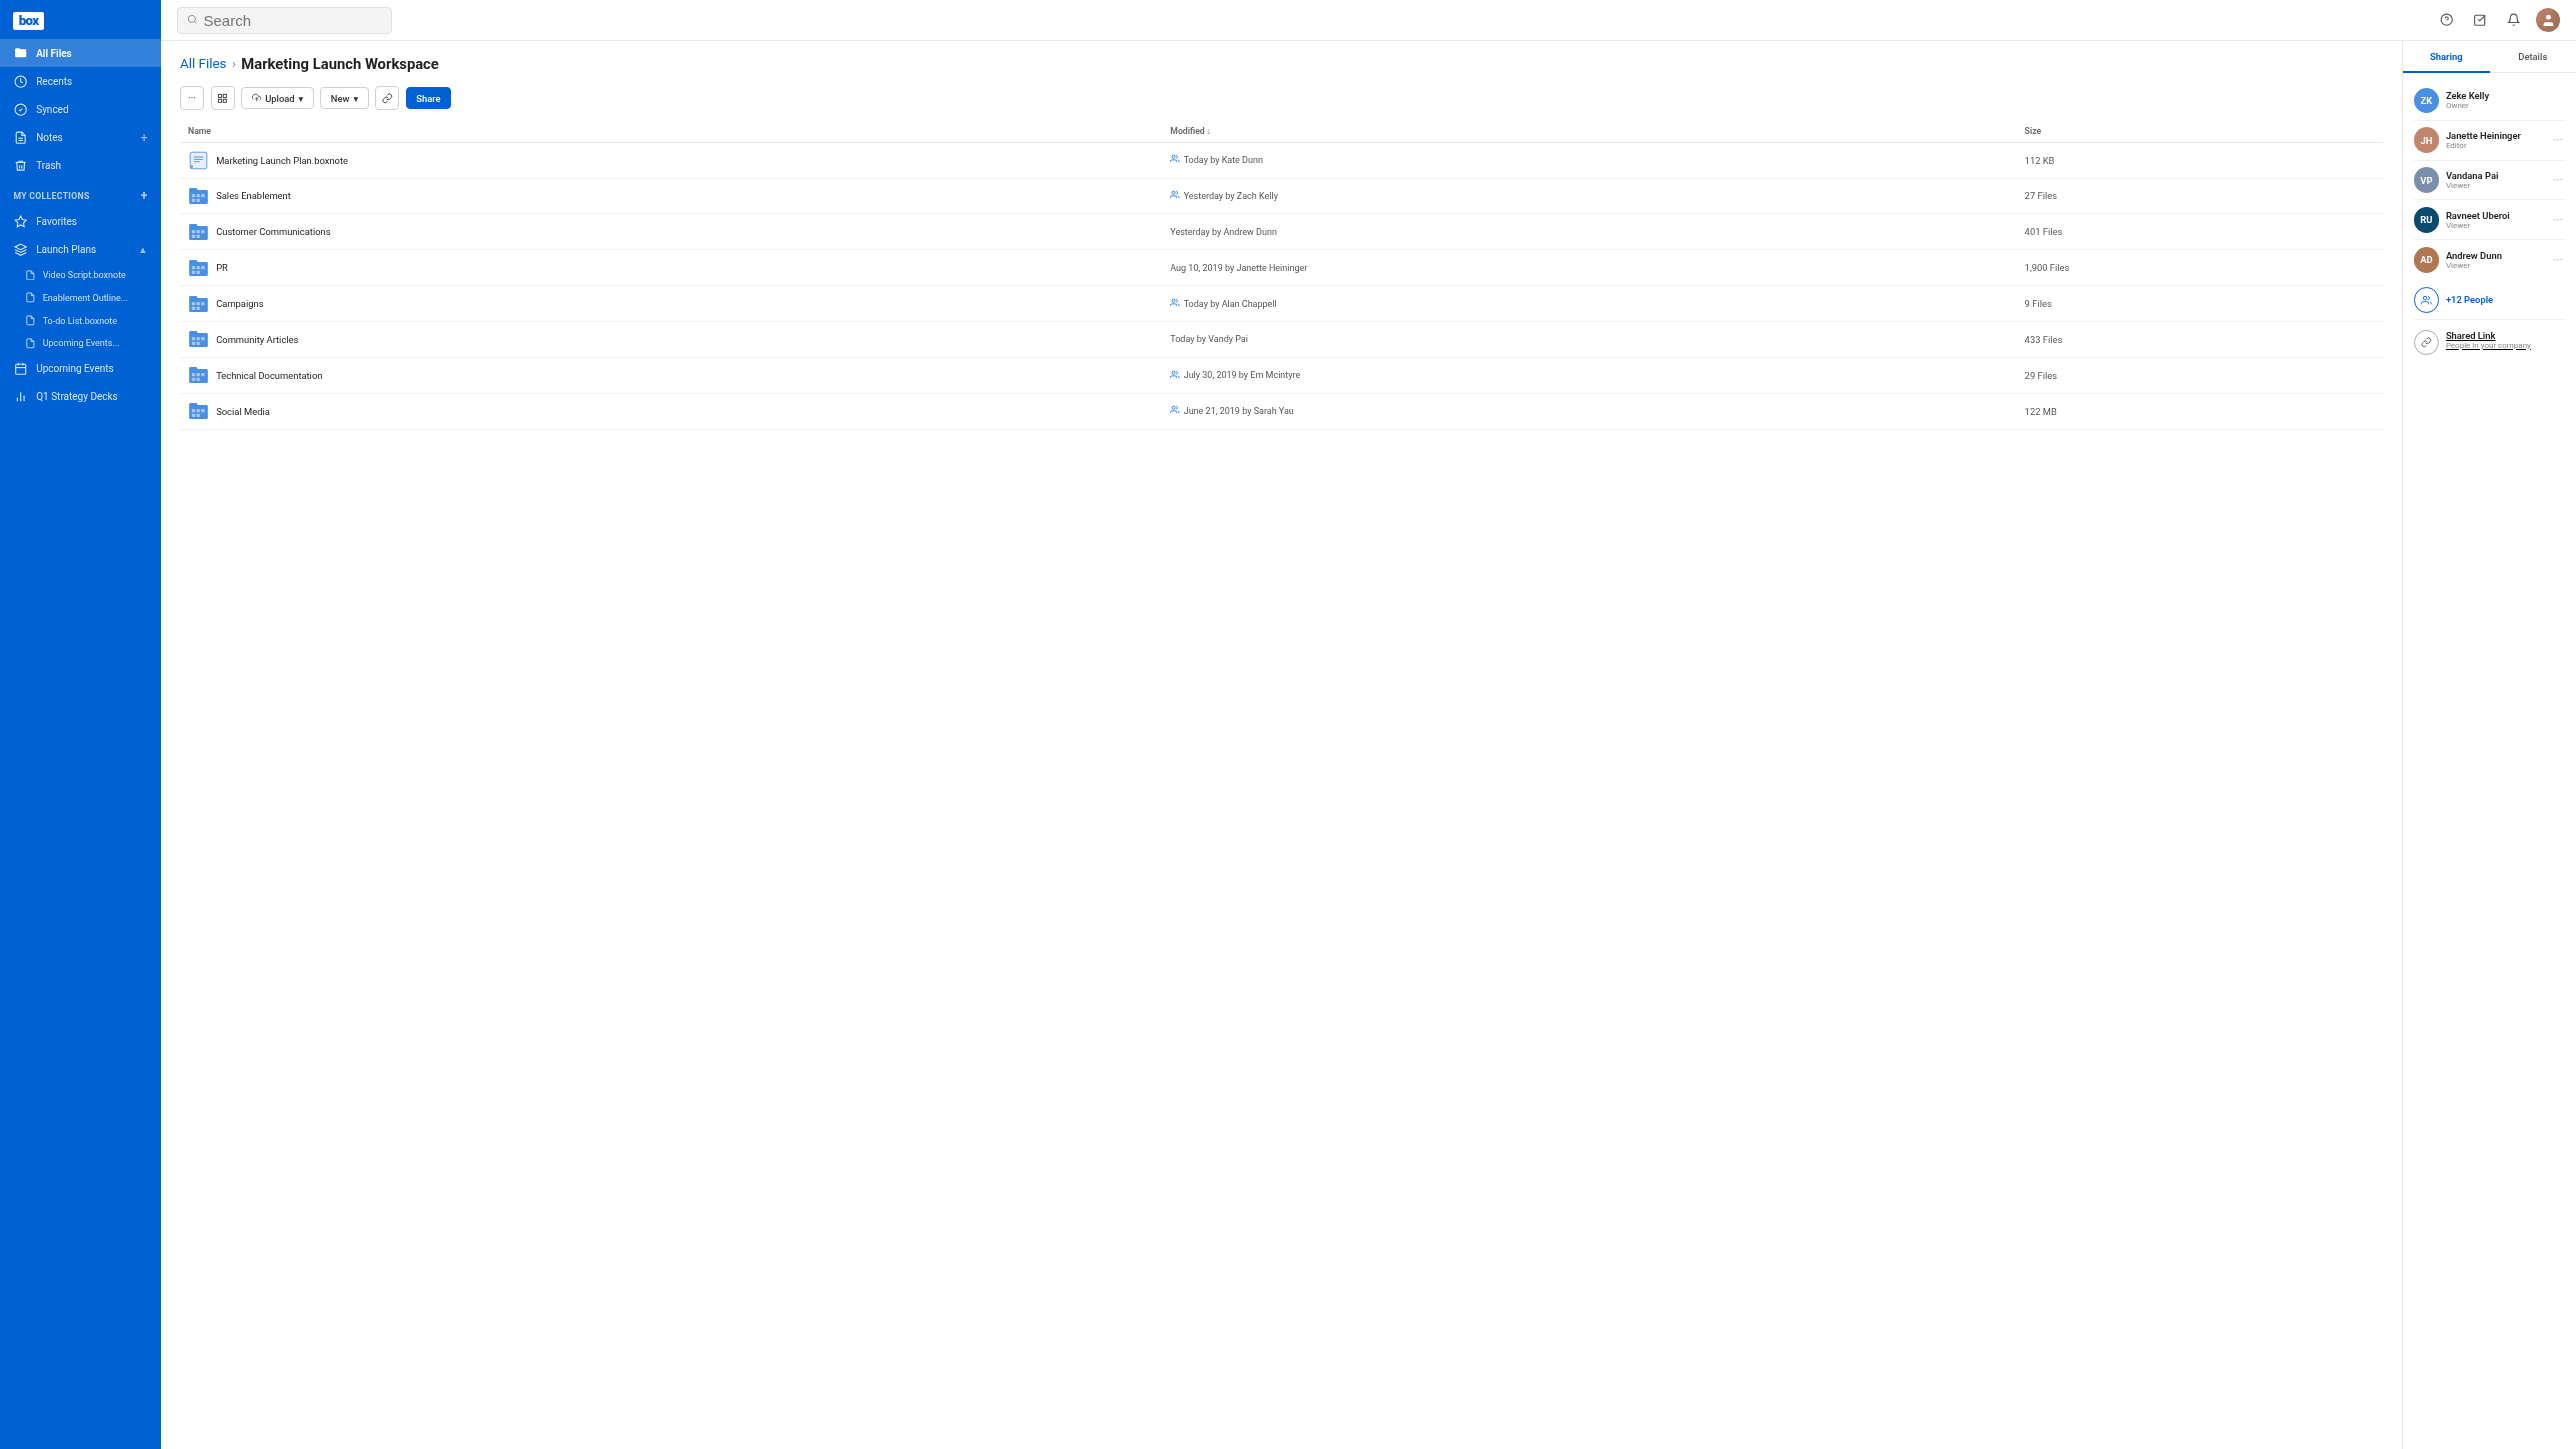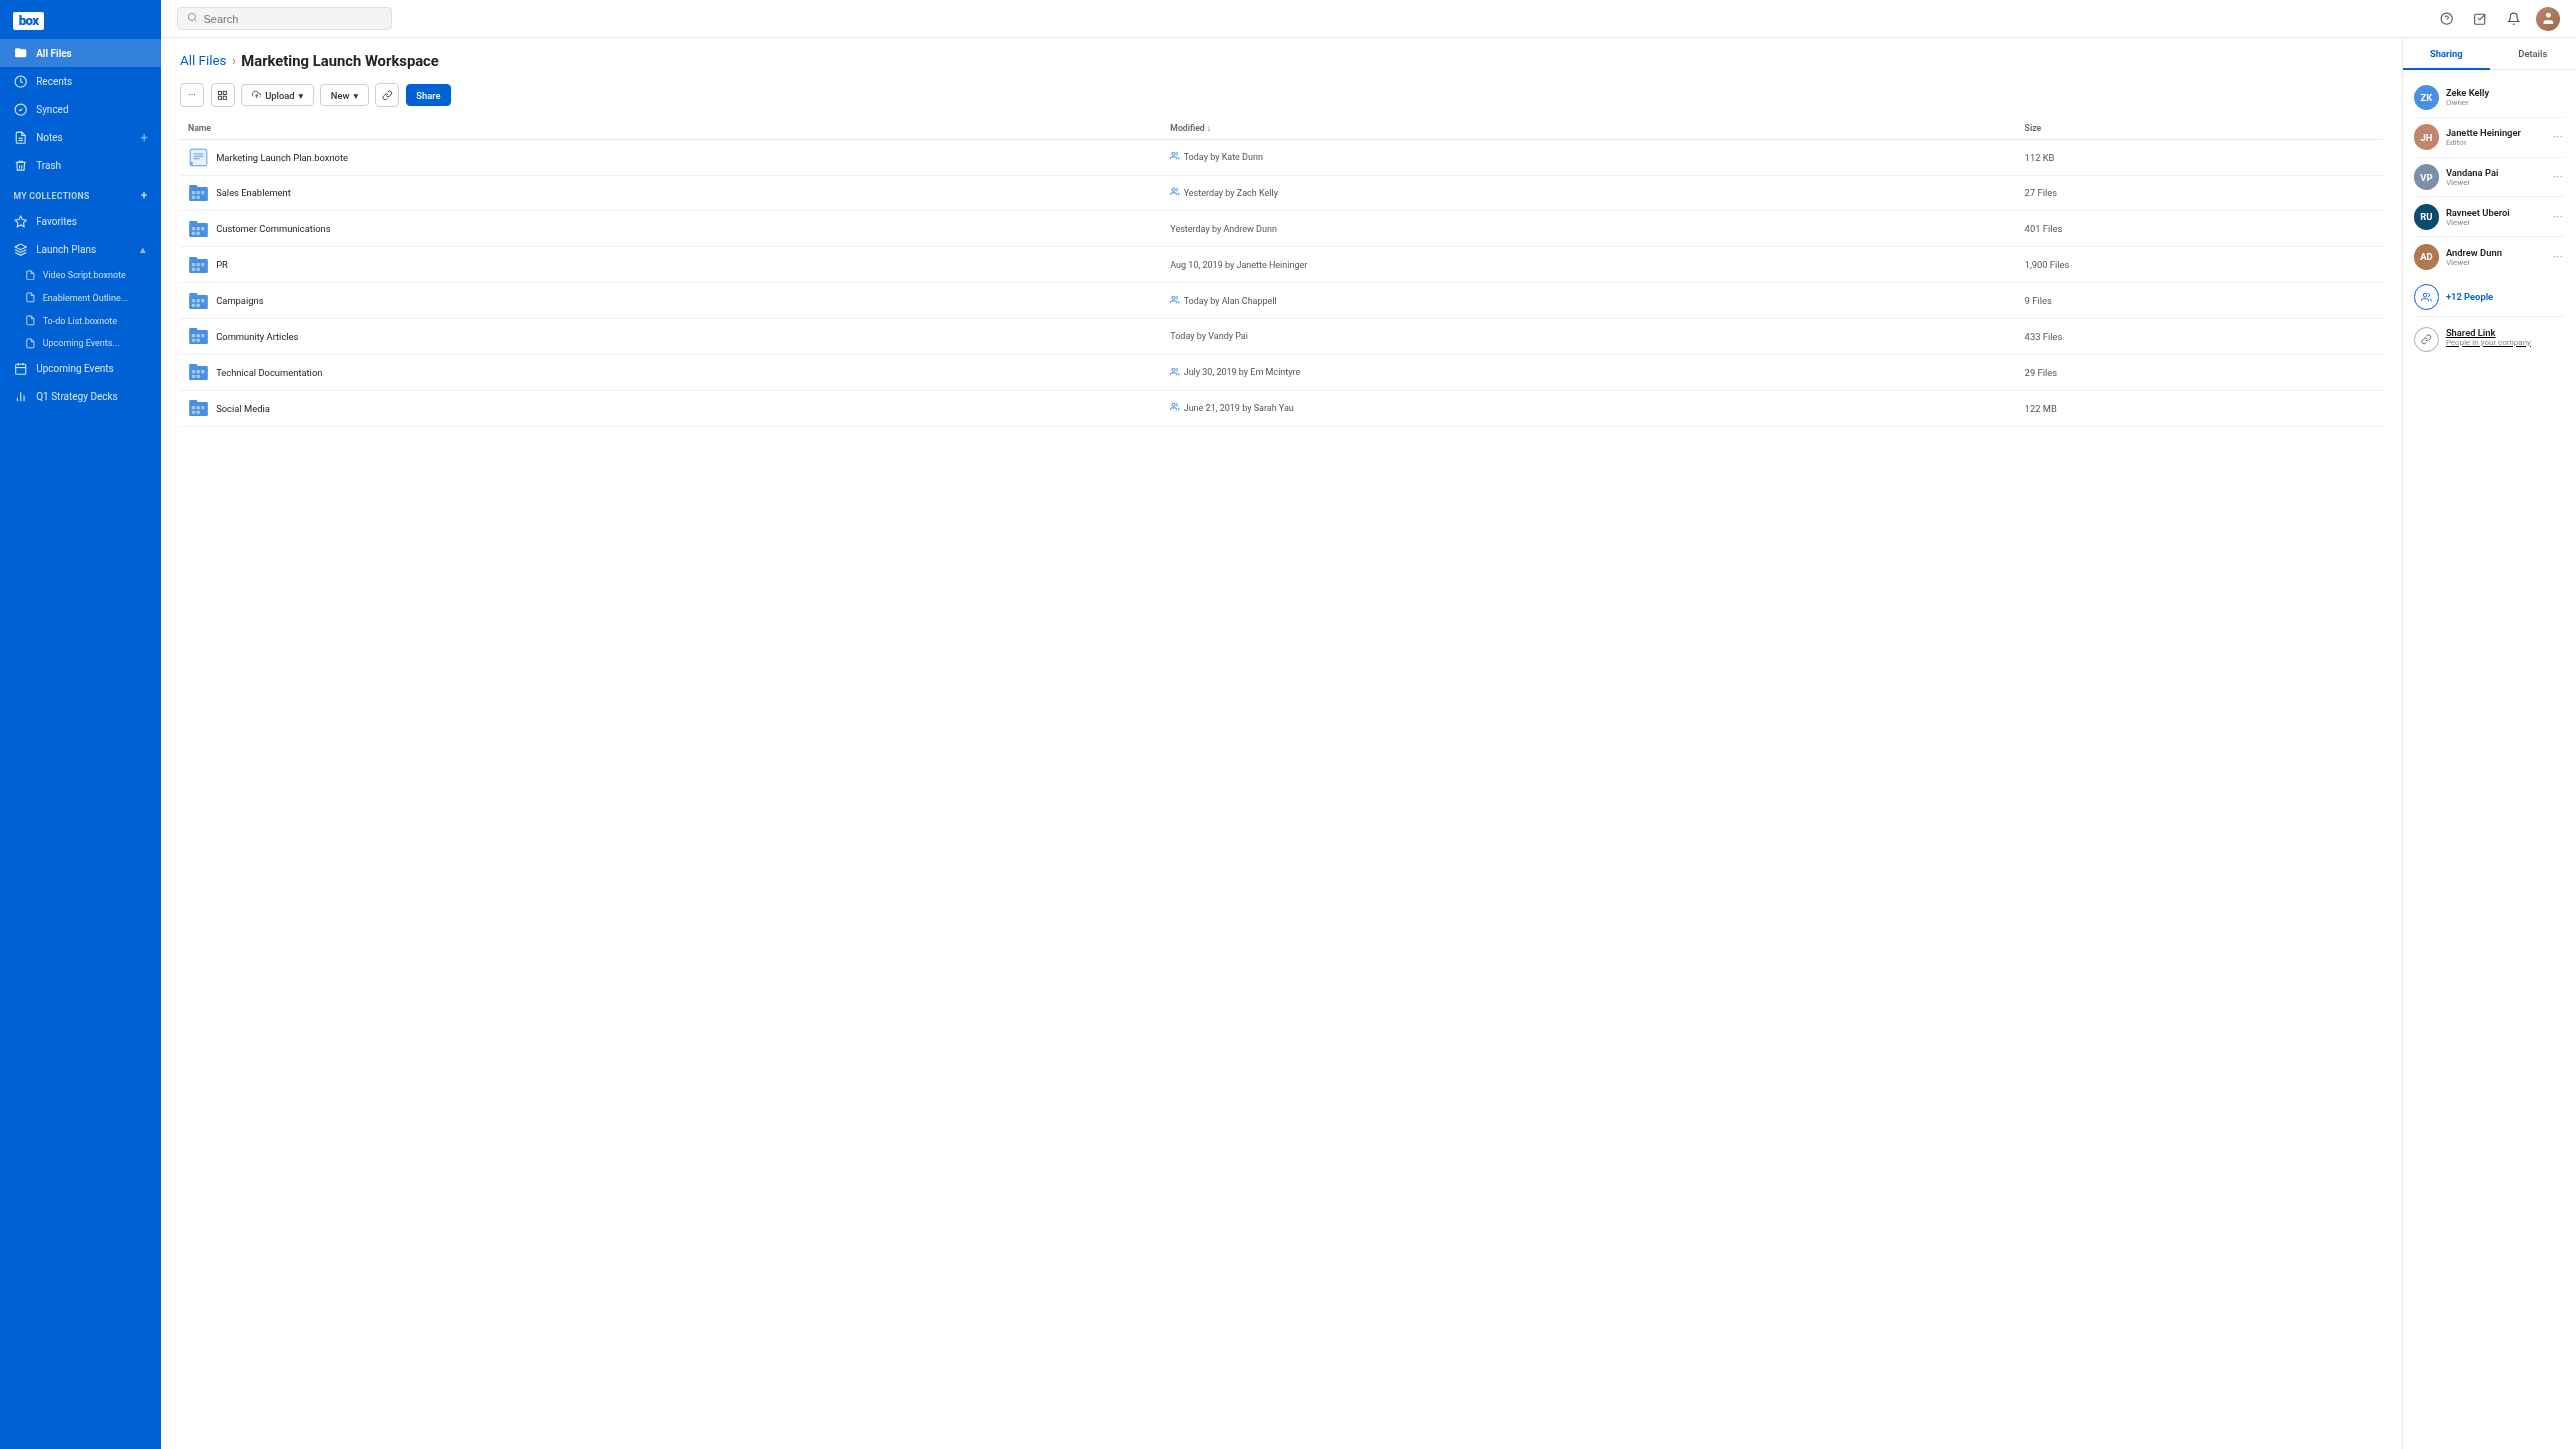--- a/index.html
+++ b/index.html
@@ -98,21 +98,21 @@
       border-radius: 4px;
       padding: 4px 9.4px;
       gap: 5.4px;
       width: 215px;
       flex-shrink: 0;
     }
     .search-box input {
       border: none;
       background: transparent;
       outline: none;
-      font-size: 11px;
+      font-size: 15px;
       color: #555;
       width: 100%;
     }
     .topbar-spacer { flex: 1; }
     .topbar-icons {
       display: flex;
       align-items: center;
       gap: 12px;
     }
     .topbar-icon-btn {

